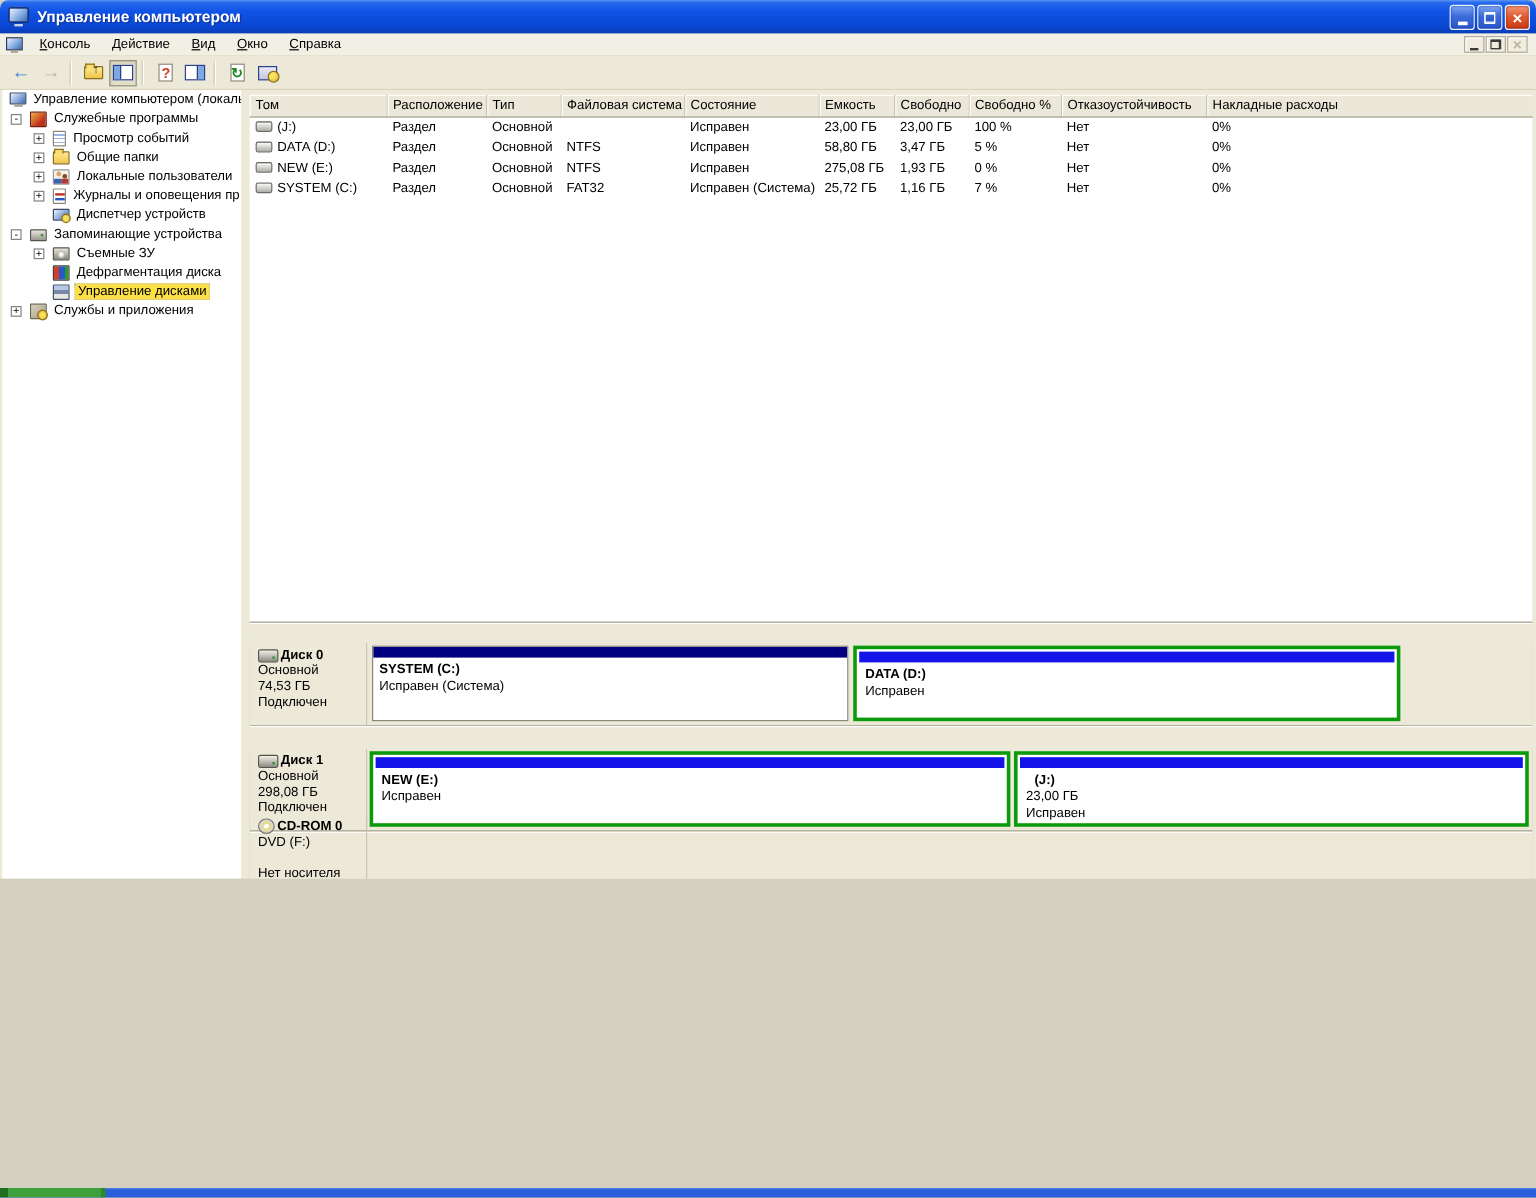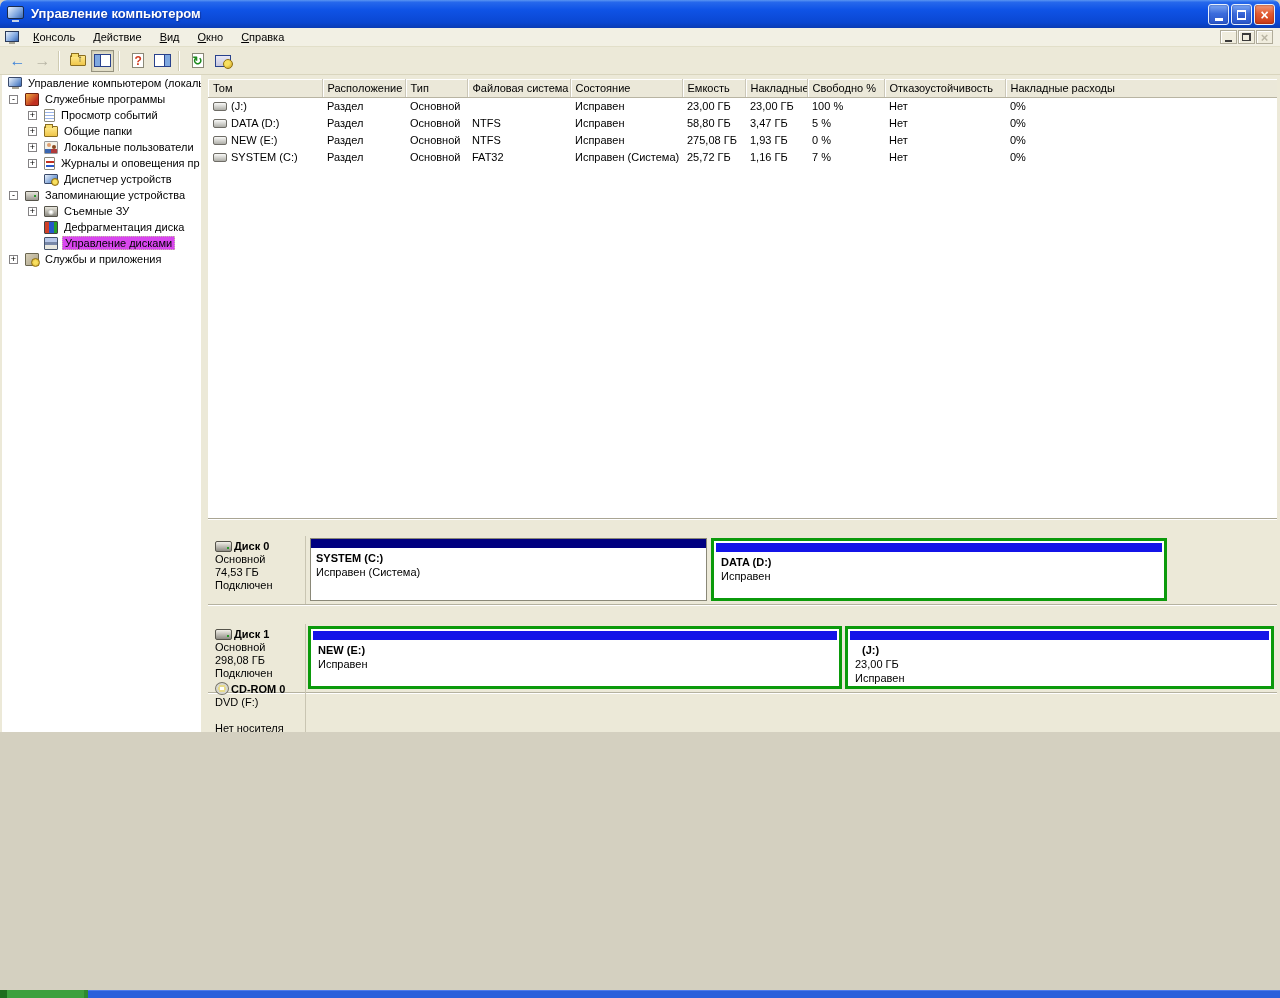--- a/index.html
+++ b/index.html
@@ -64,21 +64,21 @@
     background:radial-gradient(circle at 35% 35%, #F8E060 35%, #C89A20); border:1px solid #907010; }
 
   
   .tree { position:absolute; left:2px; top:75px; width:199px; height:893px; background:#fff; overflow:hidden; }
   .titem { height:16px; display:flex; align-items:center; white-space:nowrap; }
   .lv0 { padding-left:6px; } .lv1 { padding-left:7px; } .lv2 { padding-left:26px; }
   .exp { width:9px; height:9px; border:1px solid #848284; background:#fff; font-size:9px; line-height:7px; text-align:center; margin-right:7px; flex:none; color:#000; }
   .exp.hidden { visibility:hidden; }
   .ticon { width:14px; height:13px; flex:none; margin-right:4px; position:relative; border-radius:1px; }
   .tlabel { padding:0 2px; }
-  .tlabel.sel { background:#d946ef; border:1px dotted #C8C4A8; }
+  .tlabel.sel { background:#fde047; border:1px dotted #C8C4A8; }
   .ic-comp { border:1px solid #3A4A6A; background:linear-gradient(135deg,#EAF2FC,#6E96D0 70%,#3A66B0); height:10px; margin-top:-2px; }
   .ic-comp::after { content:""; position:absolute; left:3px; bottom:-3px; width:7px; height:2px; background:#A8A494; }
   .ic-tools { background:linear-gradient(135deg,#F0B040,#C03020 70%); border:1px solid #702010; }
   .ic-events { background:repeating-linear-gradient(180deg,#fff 0 2px,#9AB4E8 2px 3px); border:1px solid #8A8878; width:11px; }
   .ic-folder { background:linear-gradient(#FFE98C,#EFC64A); border:1px solid #8A6D1F; height:11px; }
   .ic-folder::before { content:""; position:absolute; left:0; top:-3px; width:6px; height:3px; background:#F7DD6E; border:1px solid #8A6D1F; border-bottom:none; }
   .ic-users { background:#F4F2E8; border:1px solid #999; }
   .ic-users::before { content:""; position:absolute; left:2px; top:1px; width:4px; height:4px; border-radius:50%; background:#E0A070; box-shadow:5px 2px 0 #8A4A20; }
   .ic-users::after { content:""; position:absolute; left:0px; bottom:0px; width:6px; height:4px; background:#3A66B0; box-shadow:6px 0 0 #B03A3A; }
   .ic-perf { background:#fff; border:1px solid #8A8878; width:11px; }
@@ -314,21 +314,21 @@
             <col style="width:272px">
         </colgroup>
         <thead>
           <tr>
             <th>Том</th>
             <th>Расположение</th>
             <th>Тип</th>
             <th>Файловая система</th>
             <th>Состояние</th>
             <th>Емкость</th>
-            <th>Накладные</th>
+            <th>Свободно</th>
             <th>Свободно %</th>
             <th>Отказоустойчивость</th>
             <th>Накладные расходы</th>
           </tr>
         </thead>
         <tbody>
           <tr>
             <td><span class="vol-icon"></span><span>(J:)</span></td>
             <td>Раздел</td>
             <td>Основной</td>

